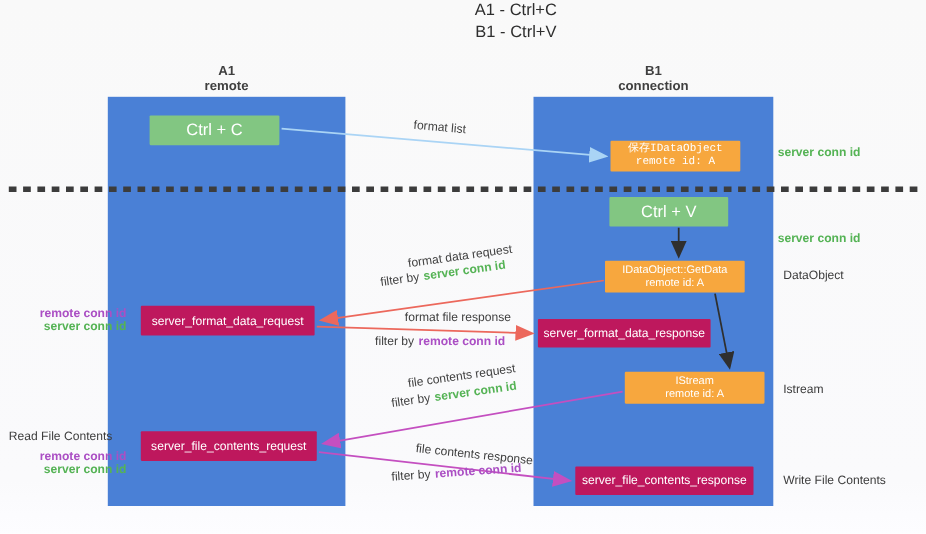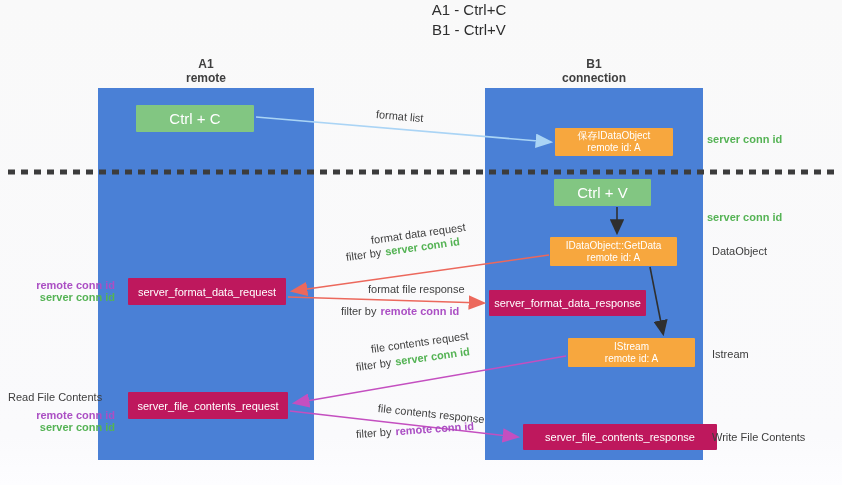--- a/index.html
+++ b/index.html
@@ -86,39 +86,39 @@
 <div class="abs node green-box" style="left:136px; top:105px; width:118px; height:27px;">
   <span>Ctrl + C</span>
 </div>
 <div class="abs node orange-wide" style="left:128px; top:278px; width:158px; height:27px;">
   <span>server_format_data_request</span>
 </div>
 <div class="abs node orange-wide" style="left:128px; top:392px; width:160px; height:27px;">
   <span>server_file_contents_request</span>
 </div>
 
-<div class="abs node orange-box" style="left:555px; top:128px; width:118px; height:28px;">
+<div class="abs node orange-box" style="left:555px; top:128px; width:118px; height:28px;font-family:Liberation Mono, monospace;">
   <span>保存IDataObject</span>
   <span>remote id: A</span>
 </div>
-<div class="abs node green-box" style="left:554px; top:179px; width:97px; height:27px;text-align:center;">
+<div class="abs node green-box" style="left:554px; top:179px; width:108px; height:27px;text-align:center;">
   <span>Ctrl + V</span>
 </div>
 <div class="abs node orange-box" style="left:550px; top:237px; width:127px; height:29px;">
   <span>IDataObject::GetData</span>
   <span>remote id: A</span>
 </div>
 <div class="abs node orange-wide" style="left:489px; top:290px; width:157px; height:26px;">
   <span>server_format_data_response</span>
 </div>
 <div class="abs node orange-box" style="left:568px; top:338px; width:127px; height:29px;">
   <span>IStream</span>
   <span>remote id: A</span>
 </div>
-<div class="abs node orange-wide" style="left:523px; top:424px; width:194px; height:26px;">
+<div class="abs node orange-wide" style="left:523px; top:424px; width:162px; height:26px;">
   <span>server_file_contents_response</span>
 </div>
 
 <div class="abs side-label gtxt" style="left:707px; top:133px;">server conn id</div>
 <div class="abs side-label gtxt" style="left:707px; top:211px;">server conn id</div>
 <div class="abs side-label" style="left:712px; top:245px;">DataObject</div>
 <div class="abs side-label" style="left:712px; top:348px;">Istream</div>
 <div class="abs side-label" style="left:712px; top:431px;">Write File Contents</div>
 
 <div class="abs side-label" style="left:18px; top:279px; text-align:right; width:97px;">

